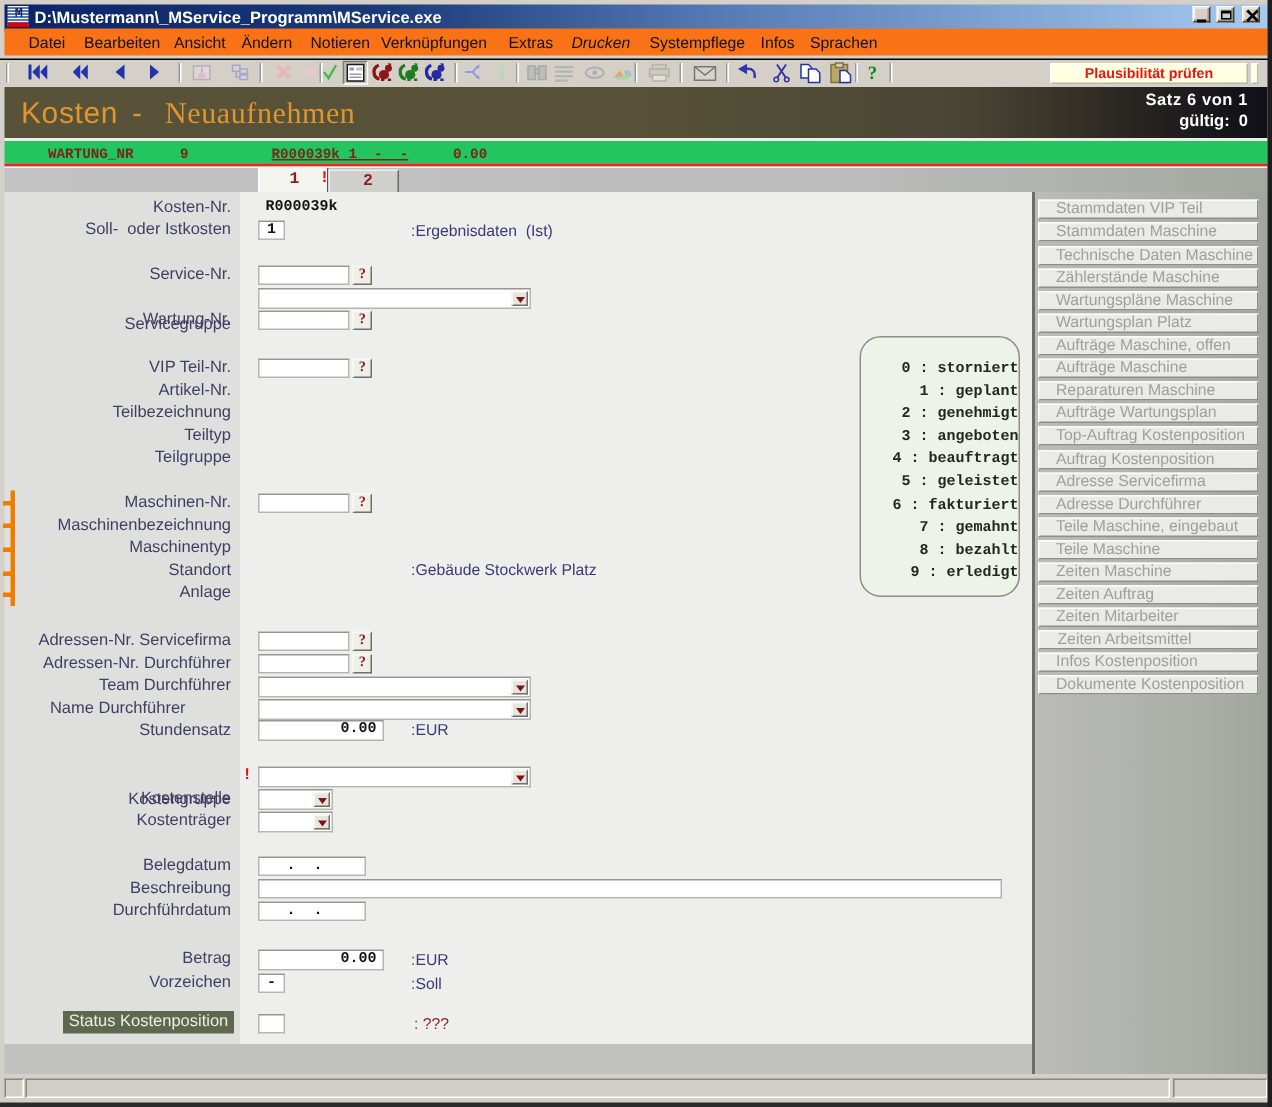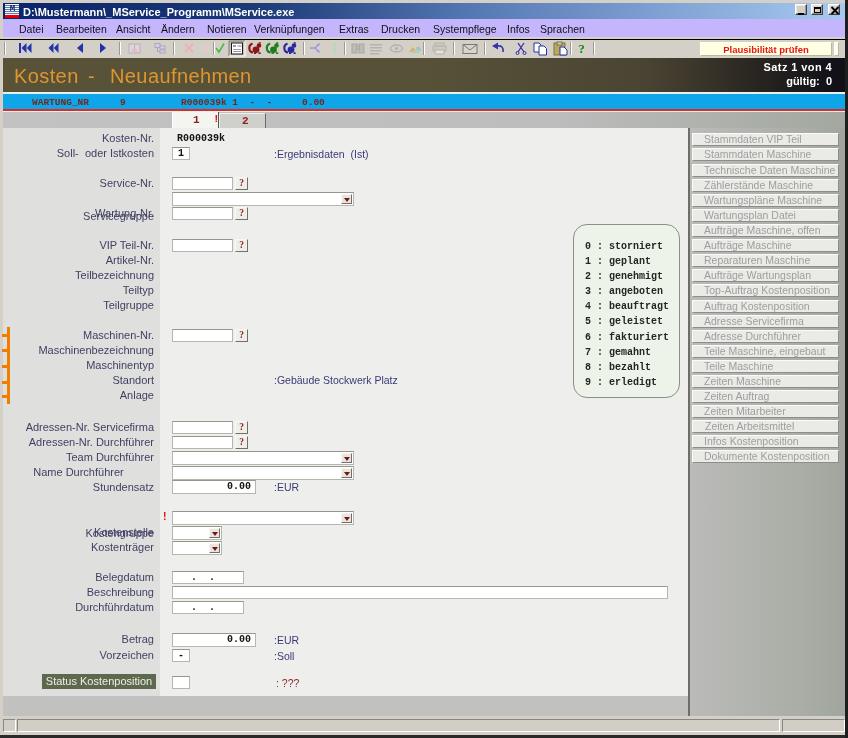--- a/index.html
+++ b/index.html
@@ -7,33 +7,33 @@
 #win{position:relative;width:848px;height:738px;background:#d4d0c8;font-family:"Liberation Sans",sans-serif;}
 .abs{position:absolute;}
 
 #tbar{left:3px;top:3px;width:842px;height:18px;background:linear-gradient(90deg,#0a246a 0%,#1a3a78 30%,#5377b2 55%,#a6caf0 100%);}
 #ticon{left:5px;top:4px;width:14px;height:14px;background:repeating-linear-gradient(180deg,#f8f8f8 0,#f8f8f8 1px,#5878b8 1px,#5878b8 2px);}
 #ticonred{left:5px;top:15px;width:14px;height:3px;background:#e00000;}
 #ticonm{left:6px;top:6px;width:12px;height:7px;color:#16285a;font:bold 9px "Liberation Mono",monospace;line-height:7px;text-align:center;letter-spacing:-1px;}
 #ttext{left:23px;top:6px;color:#fff;font:bold 11px "Liberation Sans",sans-serif;white-space:pre;}
 .wbtn{top:4px;width:12px;height:11px;background:#d4d0c8;border:1px solid;border-color:#fff #404040 #404040 #fff;box-shadow:inset -1px -1px 0 #9a9690,inset 1px 1px 0 #ece9e2;color:#000;}
 
-#menu{left:3px;top:19px;width:842px;height:18px;background:#c4b5fd;}
+#menu{left:3px;top:19px;width:842px;height:18px;background:#f97316;}
 .mi{position:absolute;top:4px;font:10.5px "Liberation Sans",sans-serif;color:#111;}
 #blackline{left:0px;top:39px;width:848px;height:1px;background:#000;}
 
 #tool{left:3px;top:40px;width:842px;height:17px;background:#d4d0c8;}
 #plaus{left:697px;top:2px;width:132px;height:14px;background:#ffffe1;border:1px solid #b8b8a8;border-top-color:#fff;border-left-color:#fff;color:#e81414;font:bold 9.5px "Liberation Sans",sans-serif;text-align:center;line-height:13px;}
 
 #oband{left:3px;top:58px;width:842px;height:34px;background:linear-gradient(90deg,#585238 0%,#565137 50%,#4b4634 75%,#3a3529 83%,#272420 90%,#15141a 97%,#101016 100%);}
 .otx{position:absolute;color:#e0952e;font:20px "Liberation Sans",sans-serif;letter-spacing:0.4px;top:7px;}
 #osatz{right:13px;top:3px;color:#fff;font:bold 11px "Liberation Sans",sans-serif;letter-spacing:0.4px;}
 #ogultig{right:13px;top:17px;color:#fff;font:bold 11px "Liberation Sans",sans-serif;}
 
-#wband{left:3px;top:94px;width:842px;height:15px;background:#0ea5e9;font:bold 9.5px "Liberation Mono",monospace;color:#76281a;}
+#wband{left:3px;top:94px;width:842px;height:15px;background:#22c55e;font:bold 9.5px "Liberation Mono",monospace;color:#76281a;}
 #wband span{position:absolute;top:3px;white-space:pre;}
 #redline{left:3px;top:109px;width:842px;height:2px;background:#e12a22;}
 
 #strip{left:3px;top:111px;width:842px;height:17px;background:linear-gradient(90deg,#c2c2c2 0%,#bdbdbd 65%,#a4a9a1 98%,#a2a79f 100%);border-top:1px solid #e8f4f4;}
 .tab{position:absolute;font:bold 11px "Liberation Mono",monospace;text-align:left;}
 #tab1{left:169px;top:0px;width:47px;height:16px;background:#f4f4f1;border-left:1px solid #fff;border-right:1px solid #55554f;color:#8b2020;}
 #tab2{left:216px;top:1px;width:47px;height:15px;background:#cfcfcb;border-left:1px solid #eee;border-top:1px solid #eee;border-right:1px solid #6a6a64;color:#8b2020;}
 
 #labelcol{left:3px;top:128px;width:157px;height:568px;background:#dfe0dd;}
 #fieldcol{left:160px;top:128px;width:528px;height:568px;background:#eeeeec;}
@@ -51,21 +51,21 @@
 .inp{position:absolute;background:#fff;border:1px solid #b6b6ae;border-top-color:#96968e;font:bold 10px "Liberation Mono",monospace;color:#141414;white-space:pre;}
 .qbtn{position:absolute;left:235px;width:13px;height:13px;background:#efefe9;border:1px solid;border-color:#f8f8f5 #6f6f6b #6f6f6b #f8f8f5;color:#8b1a1a;font:bold 9.5px "Liberation Serif",serif;text-align:center;line-height:11px;}
 .combo{position:absolute;left:172px;background:#fff;border:1px solid #b6b6ae;border-top-color:#96968e;}
 .cbtn{position:absolute;right:1px;top:1px;width:11px;height:10px;box-sizing:content-box;background:#e8e5de;border:1px solid;border-color:#f8f8f5 #6f6f6b #6f6f6b #f8f8f5;}
 .arr{position:absolute;left:2px;top:3px;width:0;height:0;border-left:3px solid transparent;border-right:3px solid transparent;border-top:4px solid #7a1414;}
 .ctext{position:absolute;color:#3a3a78;font:10.5px "Liberation Sans",sans-serif;white-space:pre;}
 .mval{position:absolute;color:#141414;font:bold 10px "Liberation Mono",monospace;white-space:pre;}
 #statusbadge{left:42px;top:674px;width:114px;height:15px;background:#5e684e;color:#eeeee6;font:11px "Liberation Sans",sans-serif;text-align:center;line-height:15px;}
 
 #gbox{left:573px;top:224px;width:107px;height:174px;background:#eef3ea;border:1px solid #8a9086;border-radius:14px;}
-#gbox pre{margin:0;padding:14px 0 0 11px;font:bold 10px "Liberation Mono",monospace;color:#202820;line-height:15.1px;}
+#gbox pre{margin:0;padding:14px 0 0 11px;font:bold 10px "Liberation Mono",monospace;color:#202820;line-height:15.1px;text-align:right;}
 
 .obar{position:absolute;background:#f07c00;}
 </style></head>
 <body>
 <div id="win">
   <div class="abs" id="tbar"></div>
   <div class="abs" id="ticon"></div>
   <div class="abs" id="ticonred"></div>
   <div class="abs" id="ticonm">M</div>
   <div class="abs" id="ttext">D:\Mustermann\_MService_Programm\MService.exe</div>
@@ -81,21 +81,21 @@
       </svg>
     </div>
   <div class="abs" id="menu">
     <span class="mi" style="left:16px;">Datei</span>
     <span class="mi" style="left:53px;">Bearbeiten</span>
     <span class="mi" style="left:113px;">Ansicht</span>
     <span class="mi" style="left:158px;">Ändern</span>
     <span class="mi" style="left:204px;">Notieren</span>
     <span class="mi" style="left:251px;">Verknüpfungen</span>
     <span class="mi" style="left:336px;">Extras</span>
-    <span class="mi" style="left:378px;">Drucken</span>
+    <span class="mi" style="left:378px;font-style:italic;">Drucken</span>
     <span class="mi" style="left:430px;">Systempflege</span>
     <span class="mi" style="left:504px;">Infos</span>
     <span class="mi" style="left:537px;">Sprachen</span>
   </div>
   <div class="abs" id="blackline"></div>
   <div class="abs" id="tool">
     <svg width="842" height="17" style="position:absolute;left:0;top:0;">
       <g stroke="none">
 
         <rect x="1" y="2" width="1" height="13" fill="#9a9a94"></rect>
@@ -234,28 +234,28 @@
         <rect x="590" y="2" width="1" height="13" fill="#9a9a94"></rect>
           <rect x="591" y="2" width="1" height="13" fill="#ffffff"></rect>
       </g>
     </svg>
     <div class="abs" id="plaus">Plausibilität prüfen</div>
     <div class="abs" style="left:831px;top:2px;width:5px;height:14px;background:#ffffe1;border:1px solid #b8b8a8;border-top-color:#fff;border-left-color:#fff;"></div>
   </div>
   <div class="abs" id="oband">
     <span class="otx" style="left:11px;">Kosten</span>
       <span class="otx" style="left:85px;">-</span>
-      <span class="otx" style="left:107px;">Neuaufnehmen</span>
-    <div class="abs" id="osatz">Satz 1 von 4</div>
+      <span class="otx" style="left:107px;font-family:Liberation Serif, serif;">Neuaufnehmen</span>
+    <div class="abs" id="osatz">Satz 6 von 1</div>
     <div class="abs" id="ogultig">gültig:&nbsp; 0</div>
   </div>
   <div class="abs" id="wband">
     <span style="left:29px;">WARTUNG_NR</span>
     <span style="left:117px;">9</span>
-    <span style="left:178px;">R000039k 1  -  -</span>
+    <span style="left:178px;text-decoration:underline;">R000039k 1  -  -</span>
     <span style="left:299px;">0.00</span>
   </div>
   <div class="abs" style="left:3px;top:92px;width:842px;height:2px;background:#eeeee9;"></div>
   <div class="abs" id="redline"></div>
   <div class="abs" id="strip">
     <div class="tab" id="tab1">
         <span style="position:absolute;left:20px;top:2px;">1</span>
         <span style="position:absolute;left:40px;top:1px;color:#e41414;">!</span>
       </div>
     <div class="tab" id="tab2">
@@ -265,21 +265,21 @@
   <div class="abs" id="labelcol"></div>
   <div class="abs" id="fieldcol"></div>
   <div class="abs" id="divider"></div>
   <div class="abs" id="panel"></div>
 
     <div class="abs pbtn" style="left:692px;top:133px;">Stammdaten VIP Teil</div>
     <div class="abs pbtn" style="left:692px;top:148px;">Stammdaten Maschine</div>
     <div class="abs pbtn" style="left:692px;top:164px;">Technische Daten Maschine</div>
     <div class="abs pbtn" style="left:692px;top:179px;">Zählerstände Maschine</div>
     <div class="abs pbtn" style="left:692px;top:194px;">Wartungspläne Maschine</div>
-    <div class="abs pbtn" style="left:692px;top:209px;">Wartungsplan Datei</div>
+    <div class="abs pbtn" style="left:692px;top:209px;">Wartungsplan Platz</div>
     <div class="abs pbtn" style="left:692px;top:224px;">Aufträge Maschine, offen</div>
     <div class="abs pbtn" style="left:692px;top:239px;">Aufträge Maschine</div>
     <div class="abs pbtn" style="left:692px;top:254px;">Reparaturen Maschine</div>
     <div class="abs pbtn" style="left:692px;top:269px;">Aufträge Wartungsplan</div>
     <div class="abs pbtn" style="left:692px;top:284px;">Top-Auftrag Kostenposition</div>
     <div class="abs pbtn" style="left:692px;top:300px;">Auftrag Kostenposition</div>
     <div class="abs pbtn" style="left:692px;top:315px;">Adresse Servicefirma</div>
     <div class="abs pbtn" style="left:692px;top:330px;">Adresse Durchführer</div>
     <div class="abs pbtn" style="left:692px;top:345px;">Teile Maschine, eingebaut</div>
     <div class="abs pbtn" style="left:692px;top:360px;">Teile Maschine</div>

